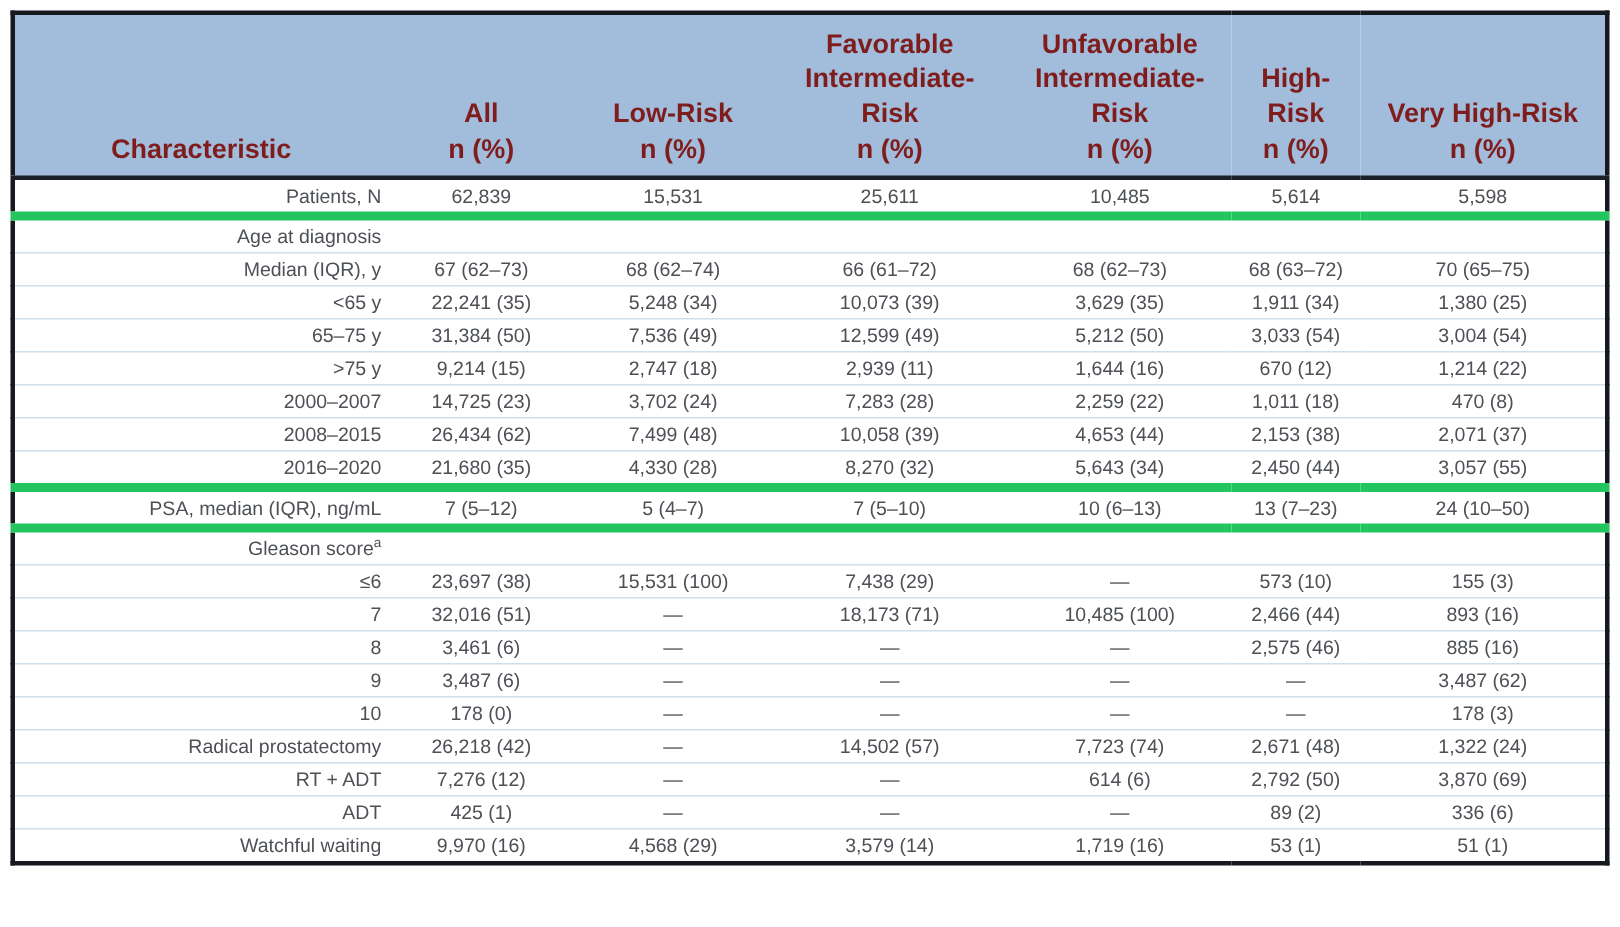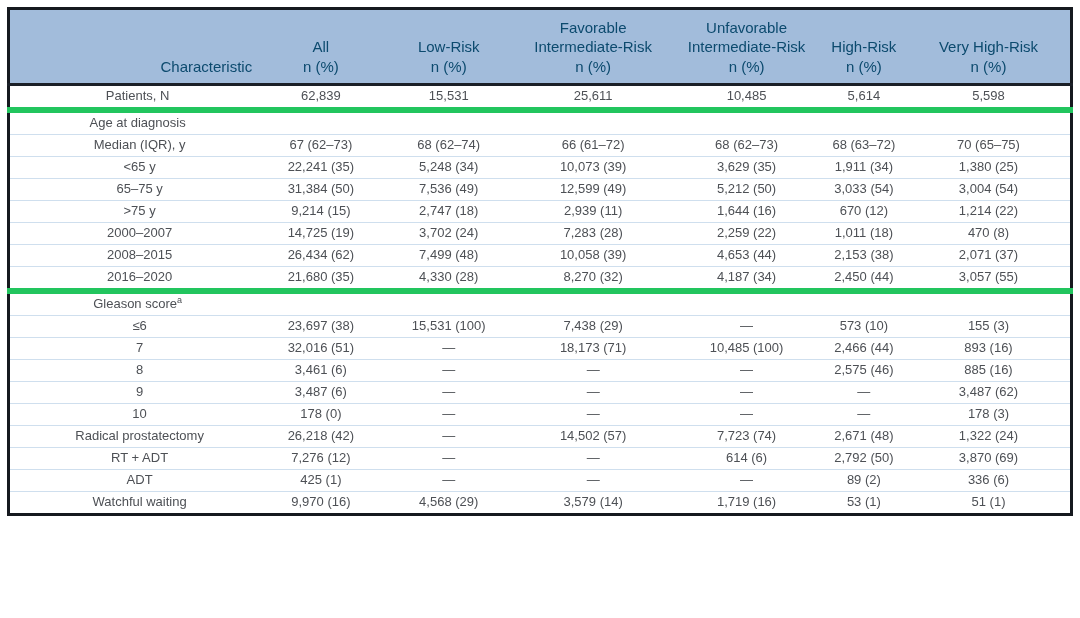--- a/index.html
+++ b/index.html
@@ -25,47 +25,47 @@
   col.c1 { width: 125px; }
   col.c2 { width: 130px; }
   col.c3 { width: 158px; }
   col.c4 { width: 148px; }
   col.c5 { width: 86px;  }
   col.c6 { width: 164px; }
 
   thead tr { border-bottom: 3px solid #1b2028; }
   thead th {
     background: #a2bcdb;
-    color: #0c4a6e;
-    font-size: 15px;
-    font-weight: normal;
+    color: #7f1d1d;
+    font-size: 18px;
+    font-weight: bold;
     line-height: 1.28;
     vertical-align: bottom;
     height: 70px;
     box-sizing: border-box;
     padding: 8px 6px 6px 6px;
     text-align: center;
   }
   thead th.char {
-    text-align: right;
+    text-align: center;
   }
   .hs { margin-top: 1px; }
 
   tbody td {
     font-size: 13px;
     color: #4d5055;
     height: 21px;
     box-sizing: content-box;
     padding: 0 4px;
     line-height: 1.05;
     white-space: nowrap;
     overflow: hidden;
   }
   tbody td.label {
-    text-align: center;
+    text-align: right;
     padding-left: 11px;
   }
   tbody tr.indent td.label { padding-left: 15px; }
   tbody td.val { text-align: center; }
 
   tbody tr td { border-top: 1px solid #cfdfee; }
   tbody tr:first-child td { border-top: none; }
   tbody tr.toplevel td { border-top: 6px solid #22c55e; }
 
   sup {
@@ -169,44 +169,53 @@
           <td class="label">&gt;75 y</td>
           <td class="val">9,214 (15)</td>
           <td class="val">2,747 (18)</td>
           <td class="val">2,939 (11)</td>
           <td class="val">1,644 (16)</td>
           <td class="val">670 (12)</td>
           <td class="val">1,214 (22)</td>
         </tr>
         <tr class="indent">
           <td class="label">2000–2007</td>
-          <td class="val">14,725 (19)</td>
+          <td class="val">14,725 (23)</td>
           <td class="val">3,702 (24)</td>
           <td class="val">7,283 (28)</td>
           <td class="val">2,259 (22)</td>
           <td class="val">1,011 (18)</td>
           <td class="val">470 (8)</td>
         </tr>
         <tr class="indent">
           <td class="label">2008–2015</td>
           <td class="val">26,434 (62)</td>
           <td class="val">7,499 (48)</td>
           <td class="val">10,058 (39)</td>
           <td class="val">4,653 (44)</td>
           <td class="val">2,153 (38)</td>
           <td class="val">2,071 (37)</td>
         </tr>
         <tr class="indent">
           <td class="label">2016–2020</td>
           <td class="val">21,680 (35)</td>
           <td class="val">4,330 (28)</td>
           <td class="val">8,270 (32)</td>
-          <td class="val">4,187 (34)</td>
+          <td class="val">5,643 (34)</td>
           <td class="val">2,450 (44)</td>
           <td class="val">3,057 (55)</td>
+        </tr>
+        <tr class="toplevel">
+          <td class="label">PSA, median (IQR), ng/mL</td>
+          <td class="val">7 (5–12)</td>
+          <td class="val">5 (4–7)</td>
+          <td class="val">7 (5–10)</td>
+          <td class="val">10 (6–13)</td>
+          <td class="val">13 (7–23)</td>
+          <td class="val">24 (10–50)</td>
         </tr>
         <tr class="toplevel">
           <td class="label">Gleason score<sup>a</sup></td>
           <td class="val"></td>
           <td class="val"></td>
           <td class="val"></td>
           <td class="val"></td>
           <td class="val"></td>
           <td class="val"></td>
         </tr>

